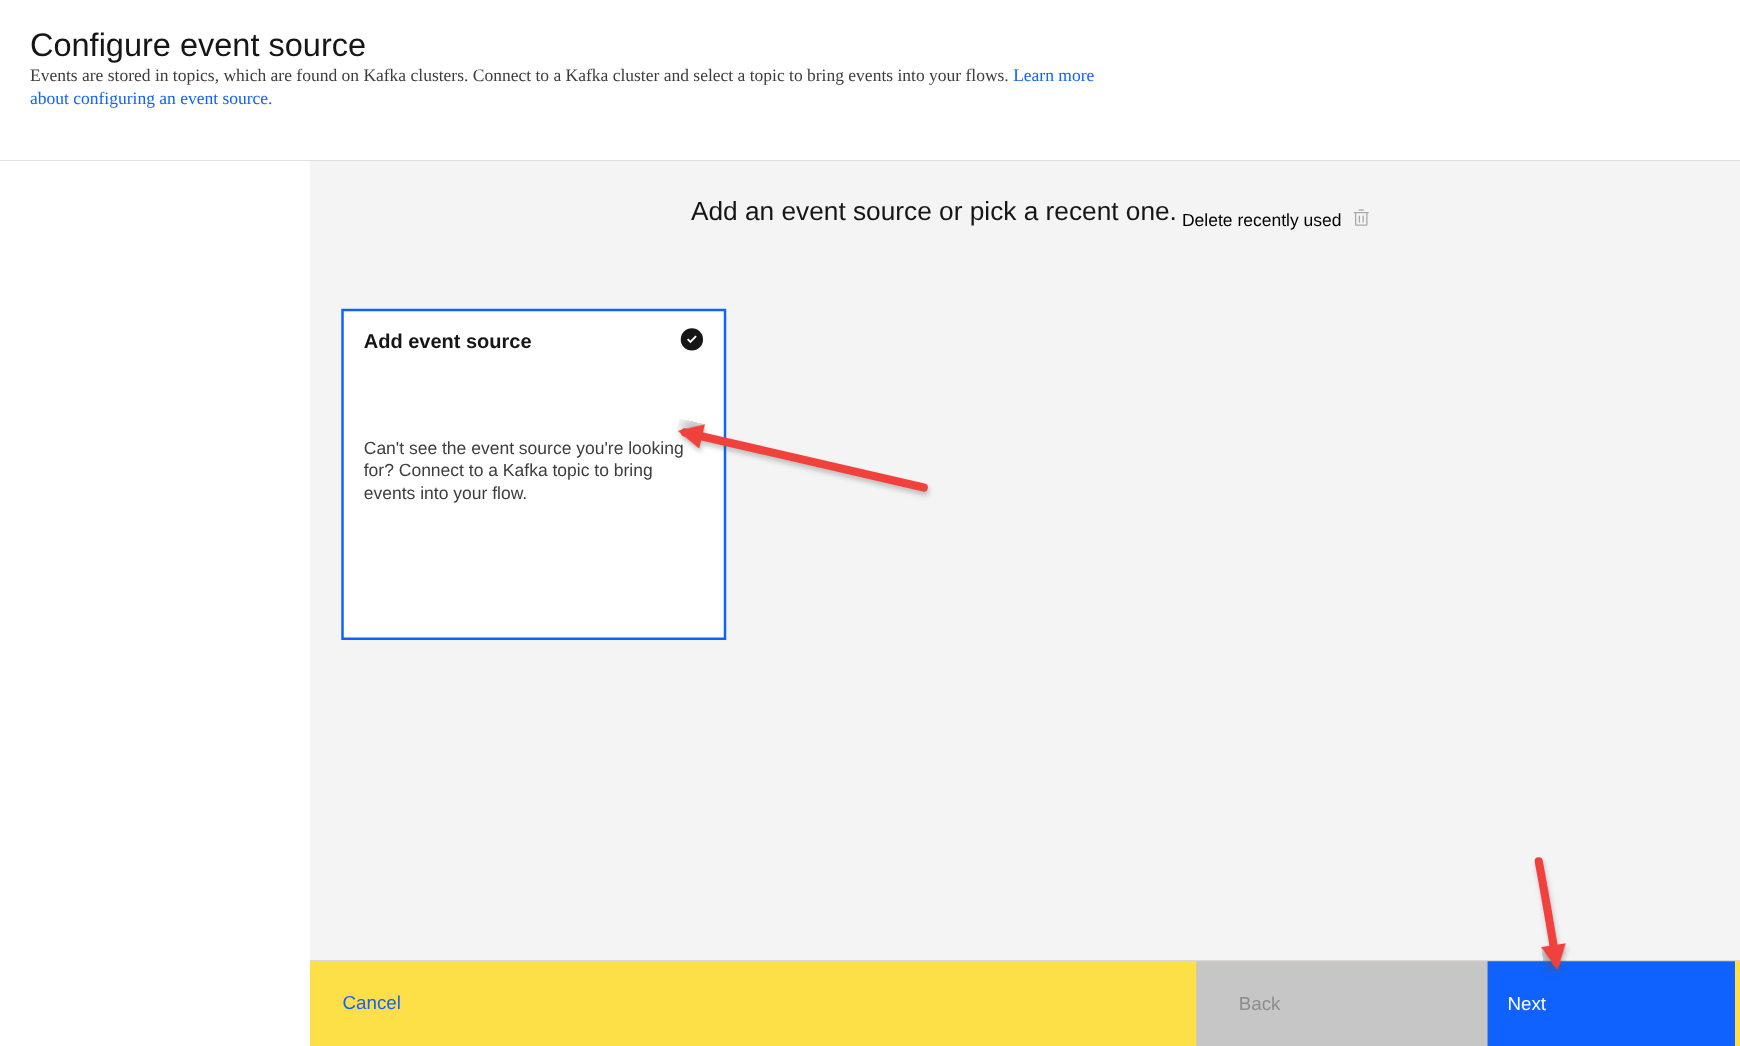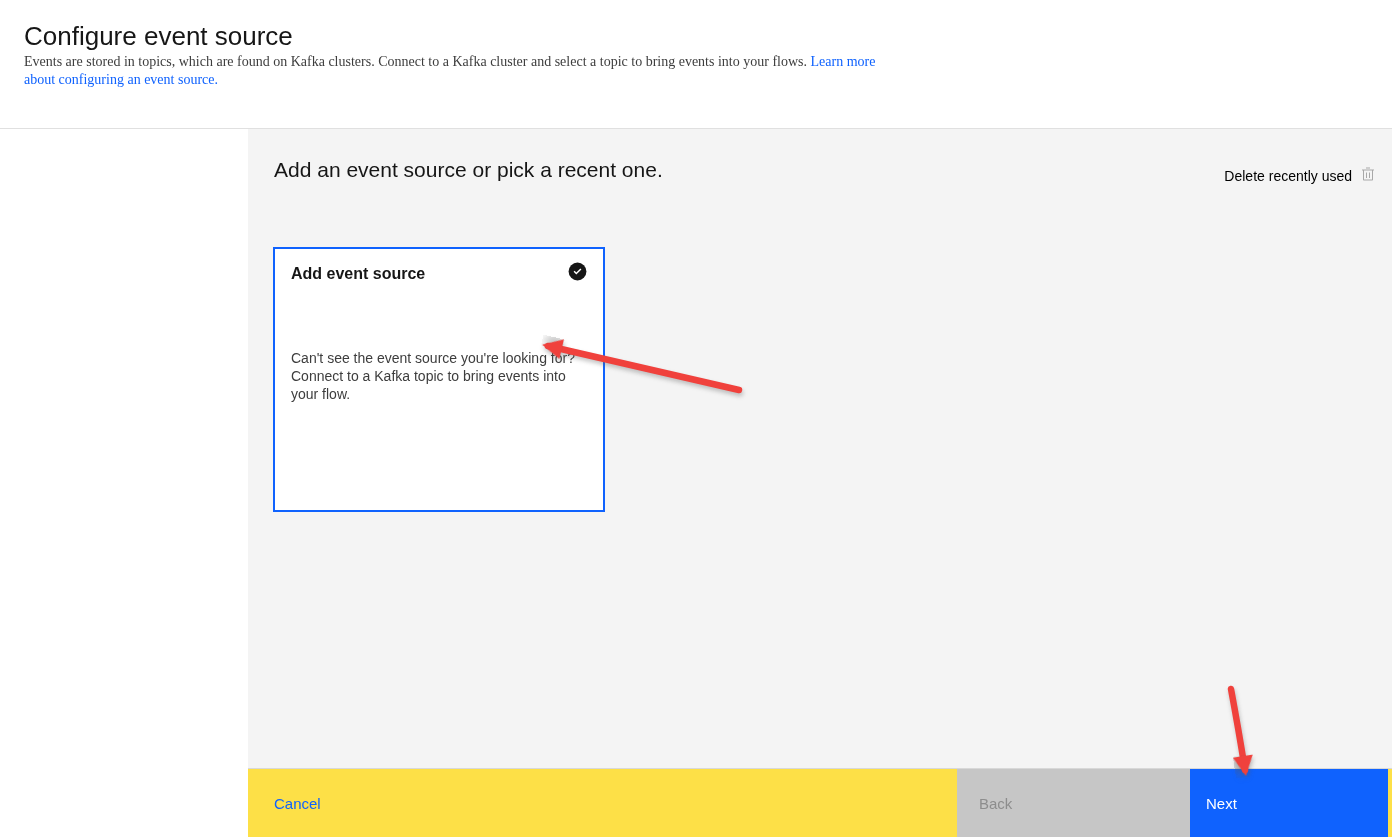--- a/index.html
+++ b/index.html
@@ -11,44 +11,44 @@
             background:#ffffff; border-bottom:1px solid #e0e0e0; padding:19px 24px 16px 24px; }
   .header h1 { font-size:26px; font-weight:400; color:#161616; line-height:34px; }
   .header p  { font-size:14px; line-height:18px; color:#3d3d3d; max-width:868px;font-family:Liberation Serif, serif; }
   .link { color:#0f62fe; text-decoration:none; cursor:pointer; }
 
   
   .sidebar { position:absolute; top:129px; left:0; width:248px; height:708px; background:#ffffff; }
 
   
   .main { position:absolute; top:129px; left:248px; width:1144px; height:708px; background:#f4f4f4; }
-  .content-header { display:flex; justify-content:space-between; align-items:flex-start;
+  .content-header { display:flex; justify-content:center; align-items:flex-start;
                     padding:28px 12px 0 26px; }
   .content-header h2 { font-size:21px; font-weight:400; color:#161616; line-height:26px; }
   .delete-recent { display:flex; align-items:center; gap:8px; margin-top:7px;
                    background:none; border:none; font-family:inherit;
                    font-size:14px; color:#000000; cursor:not-allowed; padding:2px 4px; }
 
   
-  .card { position:absolute; left:25px; top:118px; width:332px; height:265px;
+  .card { position:absolute; left:25px; top:118px; width:308px; height:265px;
           background:#ffffff; border:2px solid #0f62fe; padding:14px 16px; cursor:pointer; }
   .card-head { display:flex; justify-content:space-between; align-items:flex-start; }
   .card-title { font-size:16px; font-weight:700; color:#161616; line-height:22px; }
   .check-icon { width:19px; height:19px; margin-top:-1px; flex:0 0 auto; }
   .card-body { margin-top:64px; font-size:14px; line-height:18px; color:#3d3d3d; max-width:312px; }
 
   
   .footer { position:absolute; left:0; bottom:0; width:1144px; height:69px;
             background:#fde047; border-top:1px solid #d8d8d8; }
   .cancel-btn { position:absolute; left:26px; top:50%; transform:translateY(-50%);
                 background:none; border:none; font-family:inherit; font-size:15px;
                 color:#0f62fe; cursor:pointer; }
   .back-btn { position:absolute; left:709px; top:0; width:233px; height:68px;
               background:#c6c6c6; color:#8d8d8d; border:none; font-family:inherit;
-              font-size:15px; text-align:left; padding-left:22px; cursor:not-allowed; }
+              font-size:15px; text-align:left; padding-left:34px; cursor:not-allowed; }
   .next-btn { position:absolute; left:942px; top:0; width:198px; height:68px;
               background:#0f62fe; color:#ffffff; border:none; font-family:inherit;
               font-size:15px; text-align:left; padding-left:16px; cursor:pointer; }
 
   
   .annotation-layer { position:absolute; top:0; left:0; width:1392px; height:837px;
                       pointer-events:none; z-index:20; }
   .annotation-layer path { filter: drop-shadow(1px 3px 2px rgba(90,90,90,0.35)); }
 </style>
 </head>

